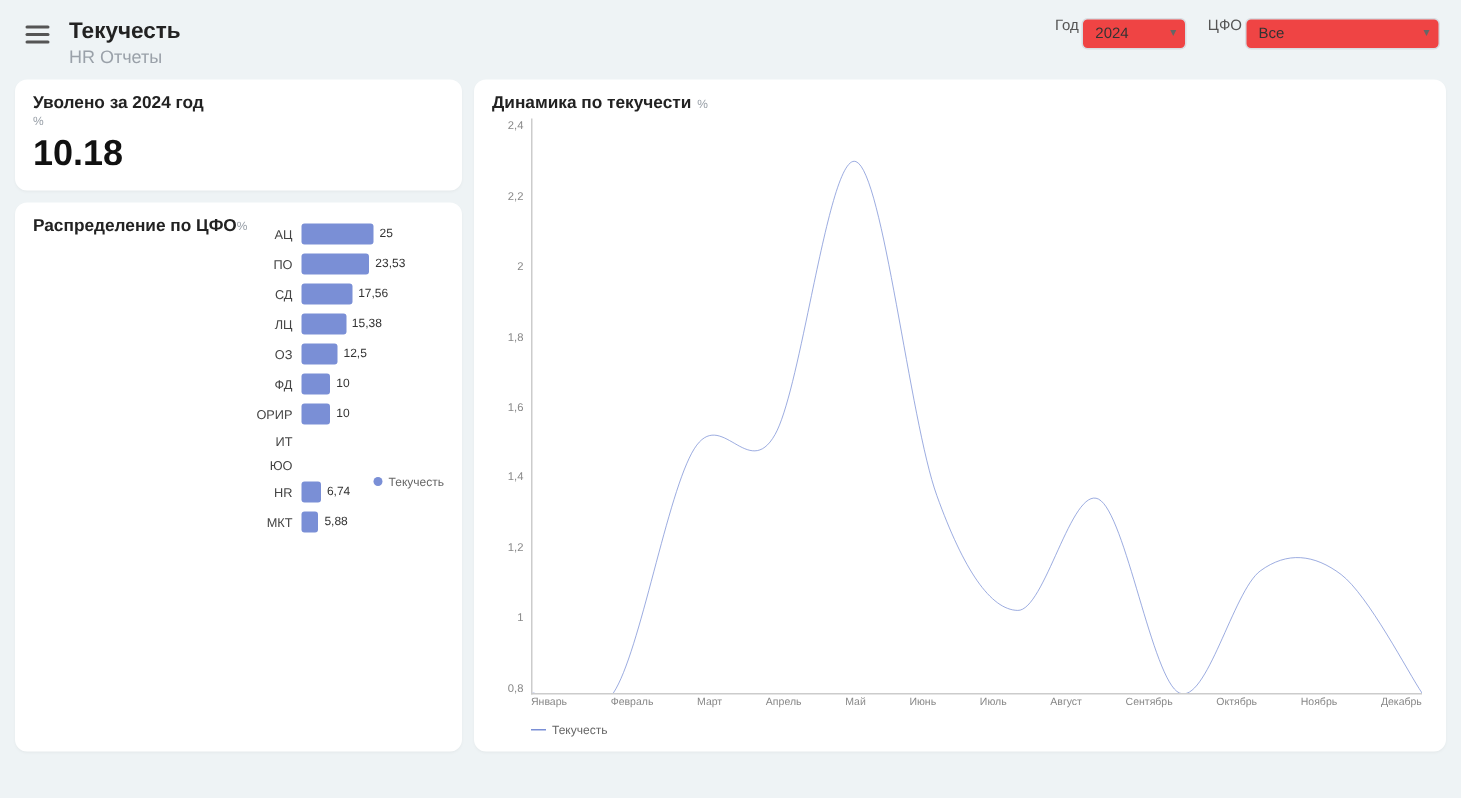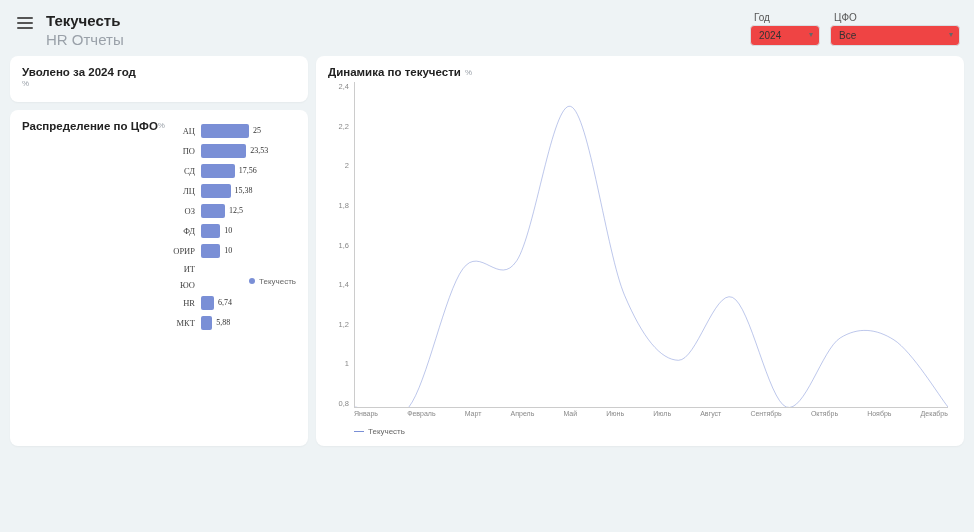--- a/index.html
+++ b/index.html
@@ -31,28 +31,28 @@
     cursor: pointer;
     padding: 3px;
   }
   .menu-btn span {
     height: 2px; background: #555; border-radius: 1px;
   }
   .title-block h1 {
     font-size: 15px; font-weight: 700; color: #222;
   }
   .title-block .sub {
-    font-size: 15px; color: #9aa1a9; margin-top: 2px;
+    font-size: 12px; color: #9aa1a9; margin-top: 2px;
   }
   .filters {
     margin-left: auto;
     display: flex;
     gap: 10px;
   }
-  .filter-col { display: flex; flex-direction: column; gap: 2px; }
+  .filter-col { display: flex; flex-direction: row; gap: 2px; }
   .filter-label { font-size: 10px; color: #555; padding-left: 4px;}
   .select {
     background: #ef4444;
     border: 1px solid #d8dde2;
     border-radius: 4px;
     padding: 4px 20px 4px 8px;
     font-size: 10px;
     color: #333;
     position: relative;
     min-width: 70px;
@@ -63,40 +63,40 @@
     content: "▾";
     position: absolute; right: 6px; top: 4px;
     font-size: 8px; color: #666;
   }
   
   .body {
     display: grid;
     grid-template-columns: 298px 1fr;
     grid-template-rows: auto 1fr;
     gap: 8px;
-    height: 390px;
+    height: 448px;
   }
   .card {
     background: #fff;
     border-radius: 8px;
     padding: 10px 12px;
     box-shadow: 0 1px 2px rgba(0,0,0,0.04);
   }
   .card-title {
     font-size: 11.5px; font-weight: 700; color: #222;
   }
   .card-unit {
     font-size: 8px; color: #9aa1a9; margin-top: 1px; margin-bottom: 4px;
   }
   .kpi { grid-column: 1; grid-row: 1; }
   .kpi-value {
     font-size: 24px; font-weight: 800; color: #111; margin-top: 4px;
   }
   .dist { grid-column: 1; grid-row: 2; display: flex; flex-direction: row;}
-  .dist-rows { flex: 1; display: flex; flex-direction: column; gap: 6px; margin-top: 4px; font-family: Liberation Serif, serif;}
+  .dist-rows { flex: 1; display: flex; flex-direction: column; gap: 6px; margin-top: 4px;}
   .dist-row { display: flex; align-items: center; gap: 6px; }
   .dist-cat { width: 30px; text-align: right; font-size: 8.5px; color: #444;}
   .dist-track { flex: 1; height: 14px; position: relative; }
   .dist-bar {
     height: 14px; background: #7a8fd6; border-radius: 2px; position: absolute; left: 0; top: 0;
   }
   .dist-val {
     position: absolute; top: 0; height: 14px; line-height: 14px;
     font-size: 8px; color: #333; padding-left: 4px;
   }
@@ -157,20 +157,21 @@
         </div>
       </div>
     </div>
   </div>
 
   <div class="body">
 
     <div class="card kpi">
       <div class="card-title">Уволено за 2024 год</div>
       <div class="card-unit">%</div>
+      <div class="kpi-value">10.18</div>
     </div>
 
     <div class="card dist">
       <div class="card-title">Распределение по ЦФО</div>
       <div class="card-unit">%</div>
       <div class="dist-rows" id="dist-rows">
           <div class="dist-row">
             <div class="dist-cat">АЦ</div>
             <div class="dist-track">
               <div class="dist-bar" style="width:100%"></div>

